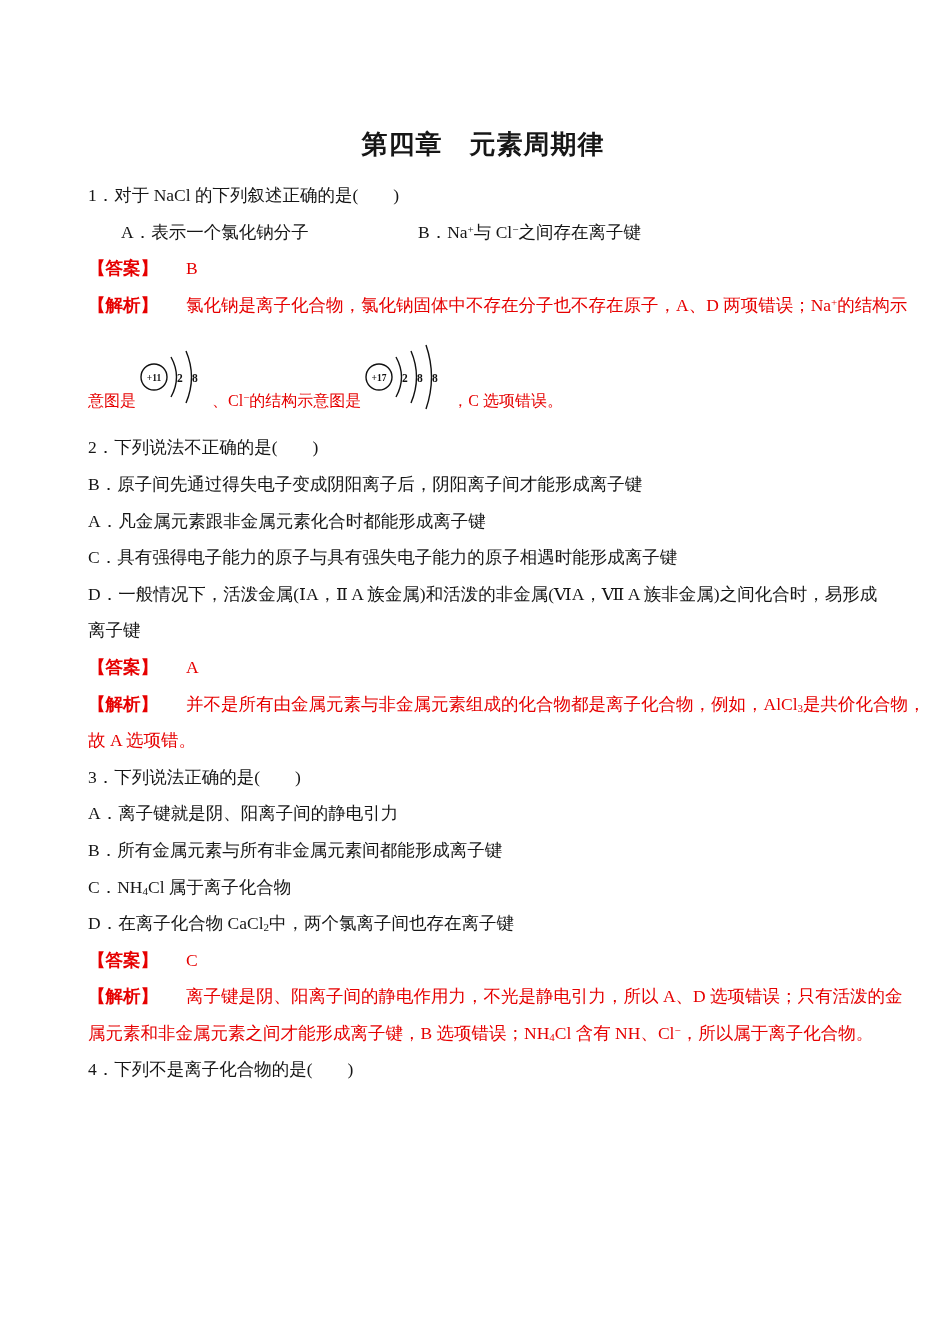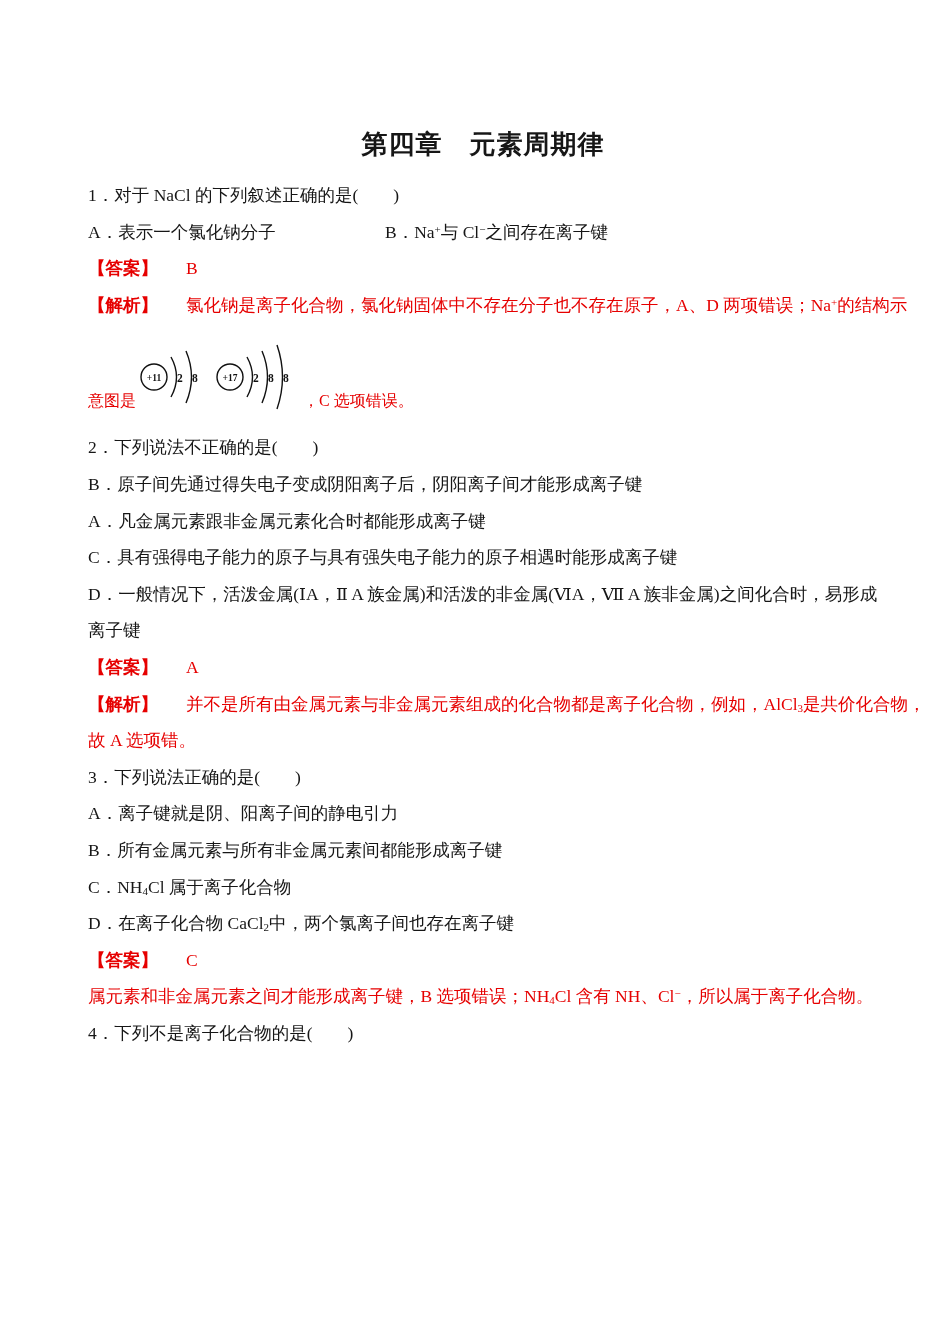--- a/index.html
+++ b/index.html
@@ -24,21 +24,21 @@
   .line{
     margin:0;
     font-size:17.5px;
     line-height:36.6px;
     white-space:nowrap;
   }
   .first-q{margin-top:14px;}
   .q2-gap{margin-top:10px;}
   .red{color:var(--accent-red,#e60000);}
   .bracket-label{font-weight:bold;margin-right:28px;}
-  .opt-row{display:flex;}
+  .opt-row{display:flex;margin-left:33px;}
   .col-a{width:297px;flex:none;}
   .diagram-row{
     display:flex;align-items:flex-end;
     height:96px;
   }
   .diagram-row .dtext{line-height:36.6px;white-space:nowrap;}
   .atom{display:block;margin:0 3px;text-decoration:underline;}
   .atom svg{display:block;margin-bottom:6px;}
   sup{font-size:11px;line-height:0;vertical-align:0.45em;}
   sub{font-size:11px;line-height:0;vertical-align:-0.15em;}
@@ -62,20 +62,21 @@
     <span class="atom">
         <svg width="70" height="76" viewBox="0 0 70 76">
           <circle cx="15" cy="40" r="13" fill="none" stroke="#111" stroke-width="1.4"></circle>
           <text x="15" y="43.5" text-anchor="middle" font-size="9.5" font-weight="bold" fill="#111">+11</text>
           <path d="M 32 20 Q 43 40 32 60" fill="none" stroke="#111" stroke-width="1.4"></path>
           <text x="38" y="44.5" font-size="11.5" font-weight="bold" fill="#111">2</text>
           <path d="M 47 14 Q 58 40 47 66" fill="none" stroke="#111" stroke-width="1.4"></path>
           <text x="53" y="44.5" font-size="11.5" font-weight="bold" fill="#111">8</text>
         </svg>
       </span>
+    <span class="red dtext"><span>、Cl</span><sup>−</sup><span>的结构示意图是</span></span>
     <span class="atom">
         <svg width="85" height="76" viewBox="0 0 85 76">
           <circle cx="15" cy="40" r="13" fill="none" stroke="#111" stroke-width="1.4"></circle>
           <text x="15" y="43.5" text-anchor="middle" font-size="9.5" font-weight="bold" fill="#111">+17</text>
           <path d="M 32 20 Q 43 40 32 60" fill="none" stroke="#111" stroke-width="1.4"></path>
           <text x="38" y="44.5" font-size="11.5" font-weight="bold" fill="#111">2</text>
           <path d="M 47 14 Q 58 40 47 66" fill="none" stroke="#111" stroke-width="1.4"></path>
           <text x="53" y="44.5" font-size="11.5" font-weight="bold" fill="#111">8</text>
           <path d="M 62 8 Q 73 40 62 72" fill="none" stroke="#111" stroke-width="1.4"></path>
           <text x="68" y="44.5" font-size="11.5" font-weight="bold" fill="#111">8</text>
@@ -93,17 +94,18 @@
   <p class="line red"><span class="bracket-label">【答案】</span><span>A</span></p>
   <p class="line red"><span class="bracket-label">【解析】</span><span><span>并不是所有由金属元素与非金属元素组成的化合物都是离子化合物，例如，AlCl</span><sub>3</sub><span>是共价化合物，</span></span></p>
   <p class="line red">故 A 选项错。</p>
 
   <p class="line">3．下列说法正确的是(　　)</p>
   <p class="line">A．离子键就是阴、阳离子间的静电引力</p>
   <p class="line">B．所有金属元素与所有非金属元素间都能形成离子键</p>
   <p class="line"><span>C．NH</span><sub>4</sub><span>Cl 属于离子化合物</span></p>
   <p class="line"><span>D．在离子化合物 CaCl</span><sub>2</sub><span>中，两个氯离子间也存在离子键</span></p>
   <p class="line red"><span class="bracket-label">【答案】</span><span>C</span></p>
+  <p class="line red"><span class="bracket-label">【解析】</span><span>离子键是阴、阳离子间的静电作用力，不光是静电引力，所以 A、D 选项错误；只有活泼的金</span></p>
   <p class="line red"><span>属元素和非金属元素之间才能形成离子键，B 选项错误；NH</span><sub>4</sub><span>Cl 含有 NH、Cl</span><sup>−</sup><span>，所以属于离子化合物。</span></p>
 
   <p class="line">4．下列不是离子化合物的是(　　)</p>
 
 </div>
 
 </body></html>

